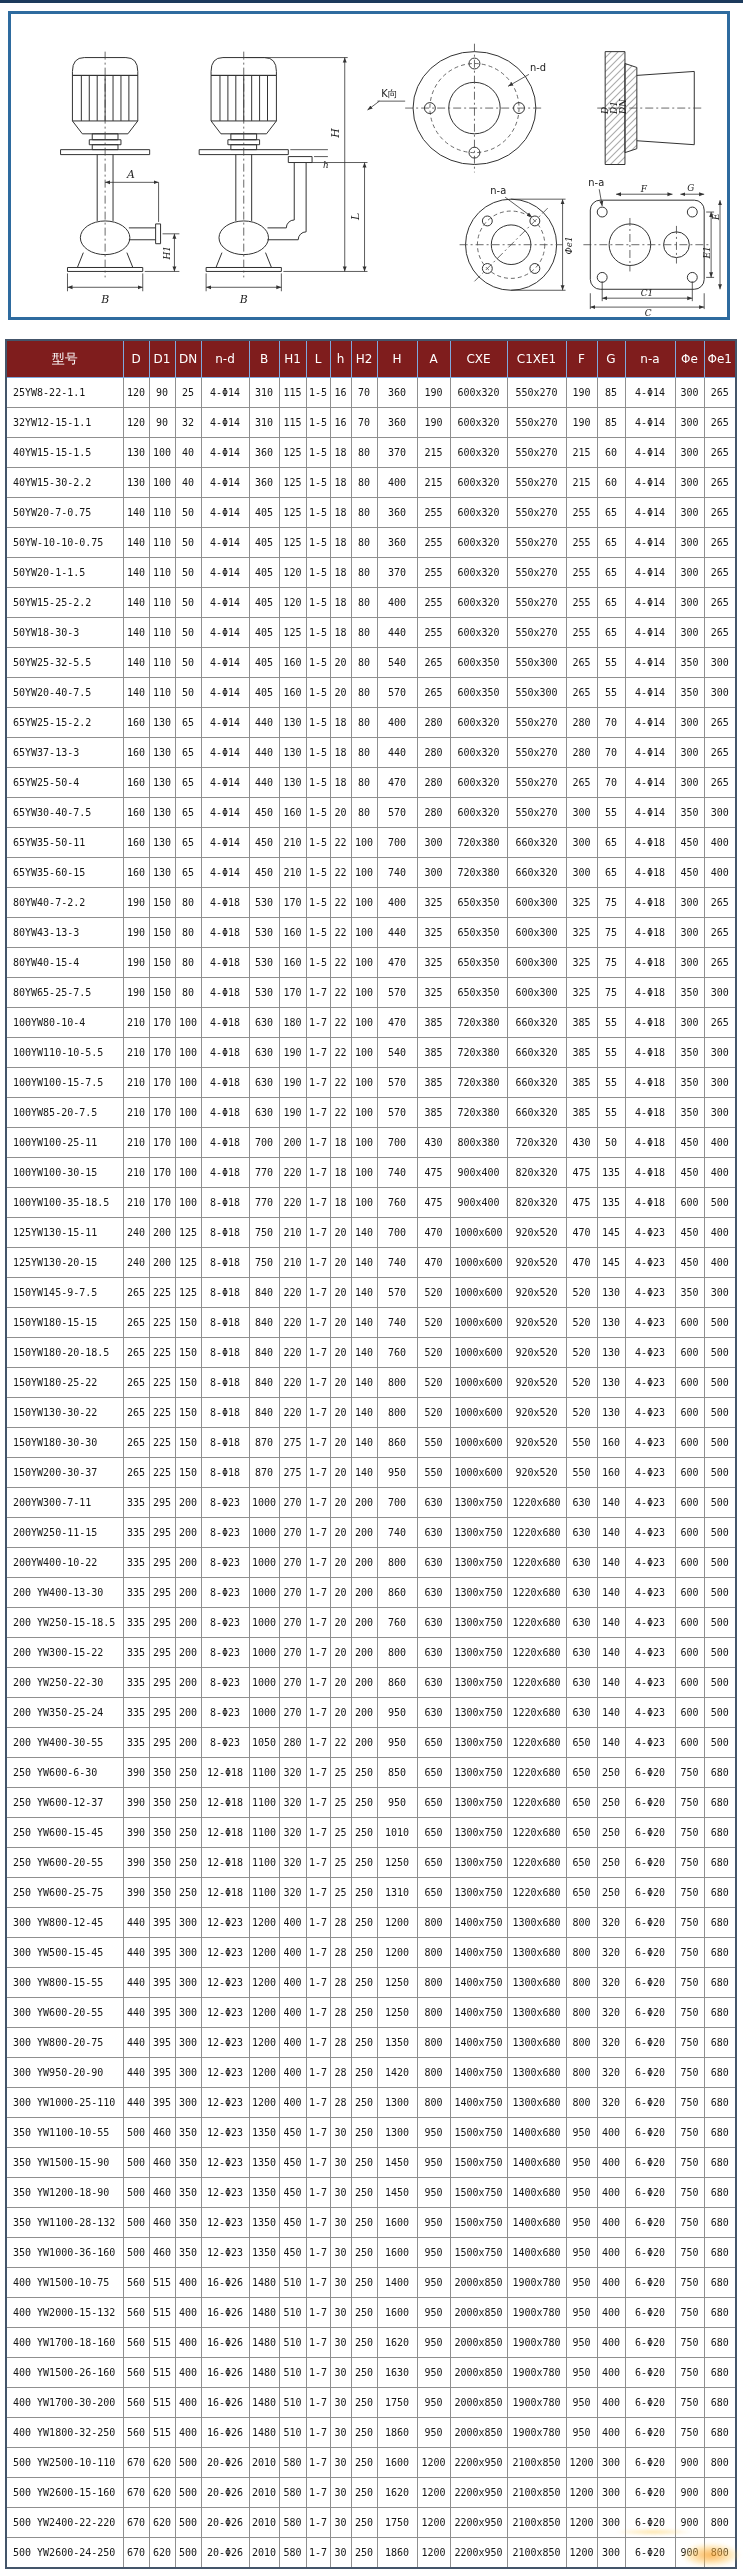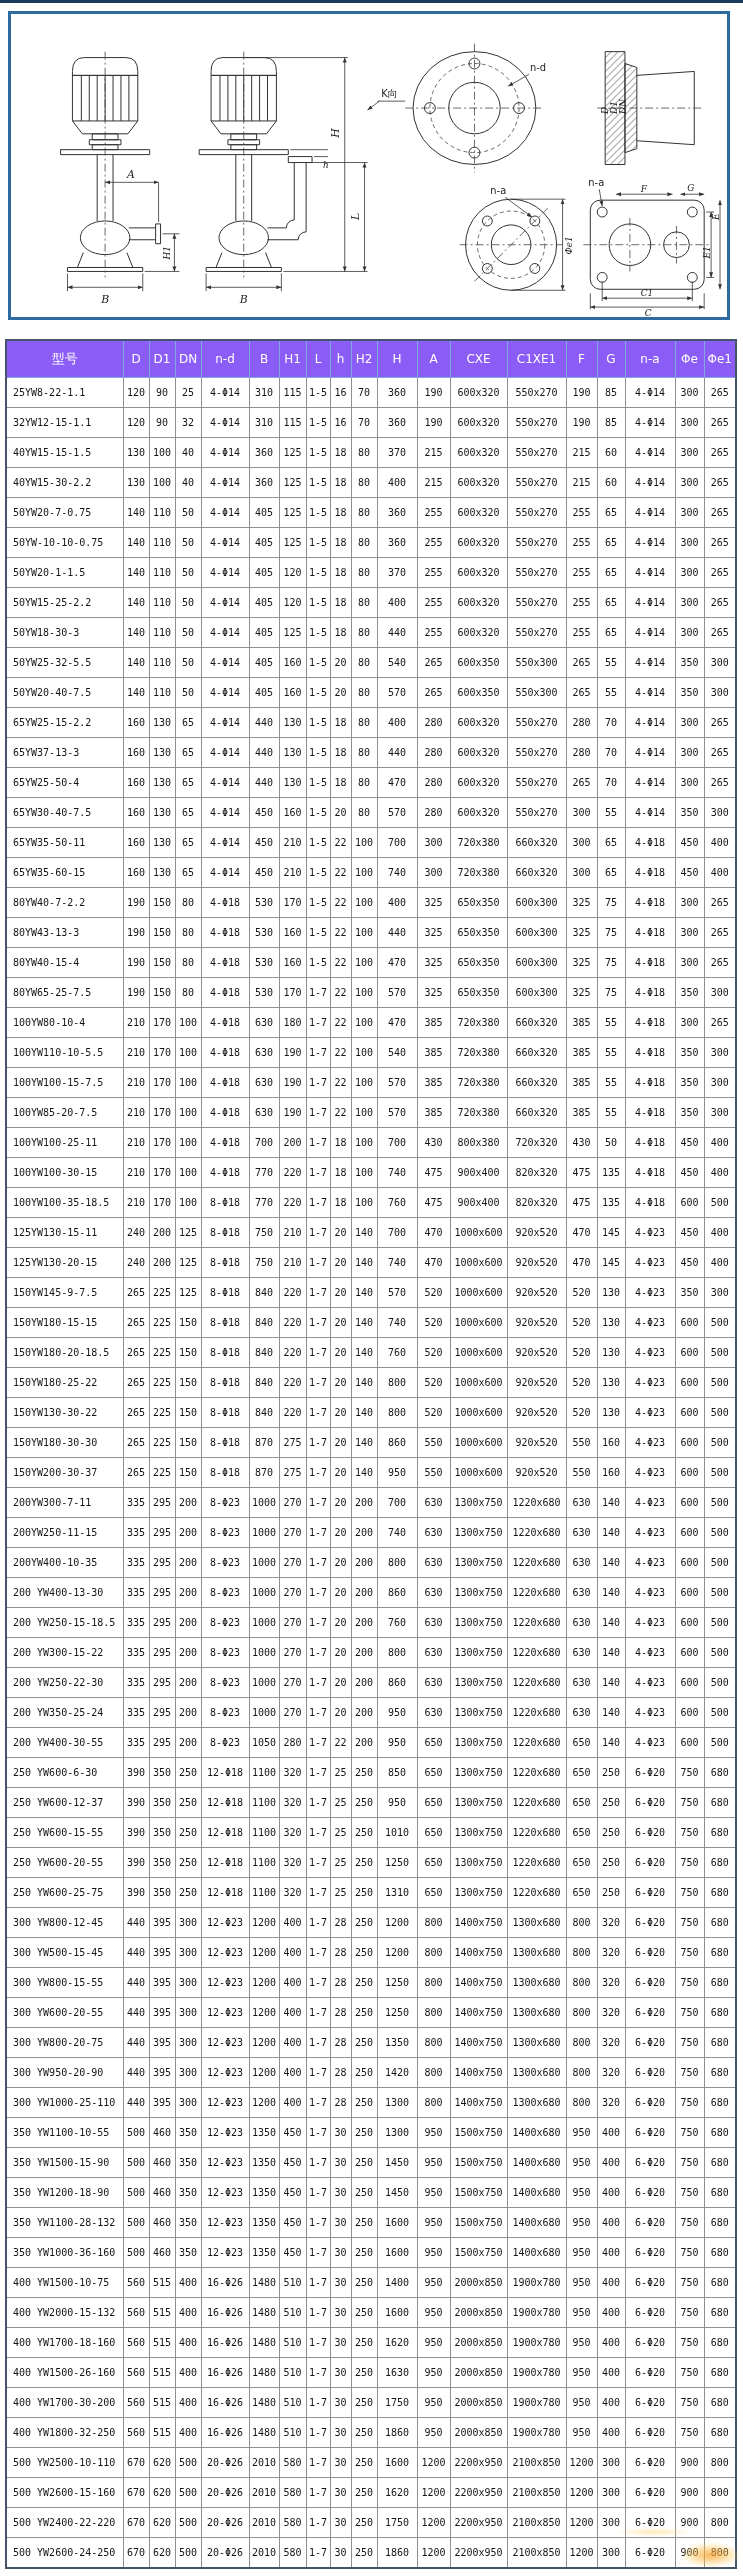--- a/index.html
+++ b/index.html
@@ -10,21 +10,21 @@
   svg *{vector-effect:non-scaling-stroke;}
   .ln{stroke:#333;stroke-width:1;fill:none;}
   .cl{stroke:#444;stroke-width:0.8;fill:none;stroke-dasharray:8 3 2 3;}
   .dsh{stroke:#444;stroke-width:0.8;fill:none;stroke-dasharray:4 3;}
   .dim{stroke:#333;stroke-width:0.8;fill:none;}
   text{fill:#222;font-family:"DejaVu Serif",serif;}
   .dimtxt{font-style:italic;font-size:11px;}
   .smalltxt{font-size:9px;}
   .lbl{font-size:10px;font-style:normal;font-family:"DejaVu Sans",sans-serif;}
   table.spec{border-collapse:collapse;table-layout:fixed;width:730px;margin:19px 0 0 5px;border:2px solid #44556a;}
-  table.spec th{background:#8b5cf6;color:#fff;font-weight:normal;font-size:12px;height:36px;border:1px solid #7fa8dd;font-family:"DejaVu Sans",sans-serif;padding:0;overflow:hidden;}
+  table.spec th{background:#7f1d1d;color:#fff;font-weight:normal;font-size:12px;height:36px;border:1px solid #7fa8dd;font-family:"DejaVu Sans",sans-serif;padding:0;overflow:hidden;}
   table.spec th:first-child{font-size:13px;}
   table.spec td{border:1px solid #8f8f8f;font-size:10px;color:#141414;text-align:center;height:29px;padding:0 1px;white-space:nowrap;overflow:hidden;font-family:"DejaVu Sans Mono",monospace;}
   table.spec td.model{text-align:left;padding-left:6px;}
   .smudge1{position:absolute;left:682px;top:2544px;width:57px;height:22px;border-radius:50%;
     background:radial-gradient(ellipse at center, rgba(250,160,40,.8), rgba(255,205,90,.35) 55%, rgba(255,255,255,0) 75%);
     filter:blur(2px);}
   .smudge2{position:absolute;left:614px;top:2528px;width:79px;height:8px;border-radius:50%;
     background:radial-gradient(ellipse at center, rgba(255,215,120,.6), rgba(255,255,255,0) 70%);
     filter:blur(1px);}
 </style>
@@ -1038,21 +1038,21 @@
         <td>630</td>
         <td>1300x750</td>
         <td>1220x680</td>
         <td>630</td>
         <td>140</td>
         <td>4-Φ23</td>
         <td>600</td>
         <td>500</td>
       </tr>
       <tr>
-        <td class="model">200YW400-10-35</td>
+        <td class="model">200YW400-10-22</td>
         <td>335</td>
         <td>295</td>
         <td>200</td>
         <td>8-Φ23</td>
         <td>1000</td>
         <td>270</td>
         <td>1-7</td>
         <td>20</td>
         <td>200</td>
         <td>800</td>
@@ -1227,21 +1227,21 @@
         <td>650</td>
         <td>1300x750</td>
         <td>1220x680</td>
         <td>650</td>
         <td>250</td>
         <td>6-Φ20</td>
         <td>750</td>
         <td>680</td>
       </tr>
       <tr>
-        <td class="model">250 YW600-15-55</td>
+        <td class="model">250 YW600-15-45</td>
         <td>390</td>
         <td>350</td>
         <td>250</td>
         <td>12-Φ18</td>
         <td>1100</td>
         <td>320</td>
         <td>1-7</td>
         <td>25</td>
         <td>250</td>
         <td>1010</td>

